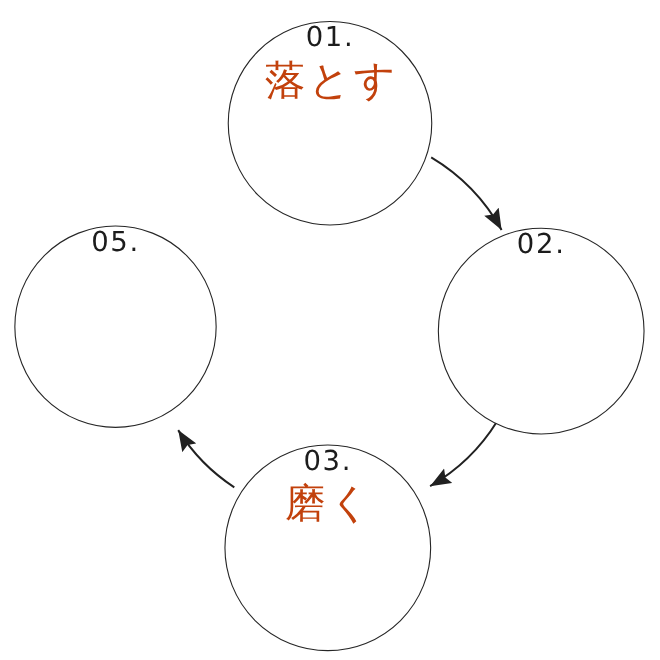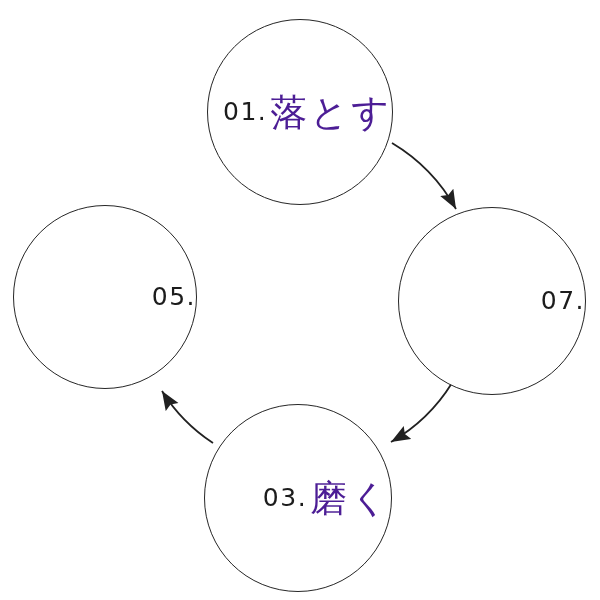--- a/index.html
+++ b/index.html
@@ -25,36 +25,37 @@
     stroke: #212121;
     stroke-width: 1.8;
   }
   .node {
     position: absolute;
     box-sizing: border-box;
     border: 1.5px solid #262626;
     border-radius: 50%;
     background: #ffffff;
     display: flex;
+    flex-direction: column;
     align-items: center;
-    justify-content: flex-end;
+    justify-content: flex-start;
   }
   .node-number {
     font-size: 25px;
     line-height: 1.15;
     letter-spacing: 1.5px;
     color: #1c1c1c;
     font-weight: 400;
   }
   .node-label {
     font-size: 37px;
     line-height: 1.15;
     letter-spacing: 3px;
     padding-left: 3px; 
-    color: #4c1d95;
+    color: #c2410c;
     font-weight: 400;
     margin-top: 3px;
     white-space: nowrap;
   }
   
   .node-1 { left: 207px; top: 19px;  width: 186px; height: 186px; }
   .node-2 { left: 398px; top: 207px; width: 188px; height: 188px; }
   .node-3 { left: 204px; top: 404px; width: 188px; height: 188px; }
   .node-4 { left: 13px;  top: 205px; width: 184px; height: 184px; }
 </style>
@@ -73,21 +74,21 @@
     <path class="arrow-path" d="M 452 383 A 174 174 0 0 1 391 442" marker-end="url(#arrowhead)"></path>
     <path class="arrow-path" d="M 213 443 A 170 170 0 0 1 162 391" marker-end="url(#arrowhead)"></path>
   </svg>
 
   <div class="node node-1">
     <div class="node-number">01.</div>
     <div class="node-label">落とす</div>
   </div>
 
   <div class="node node-2">
-    <div class="node-number">07.</div>
+    <div class="node-number">02.</div>
   </div>
 
   <div class="node node-3">
     <div class="node-number">03.</div>
     <div class="node-label">磨く</div>
   </div>
 
   <div class="node node-4">
     <div class="node-number">05.</div>
   </div>

